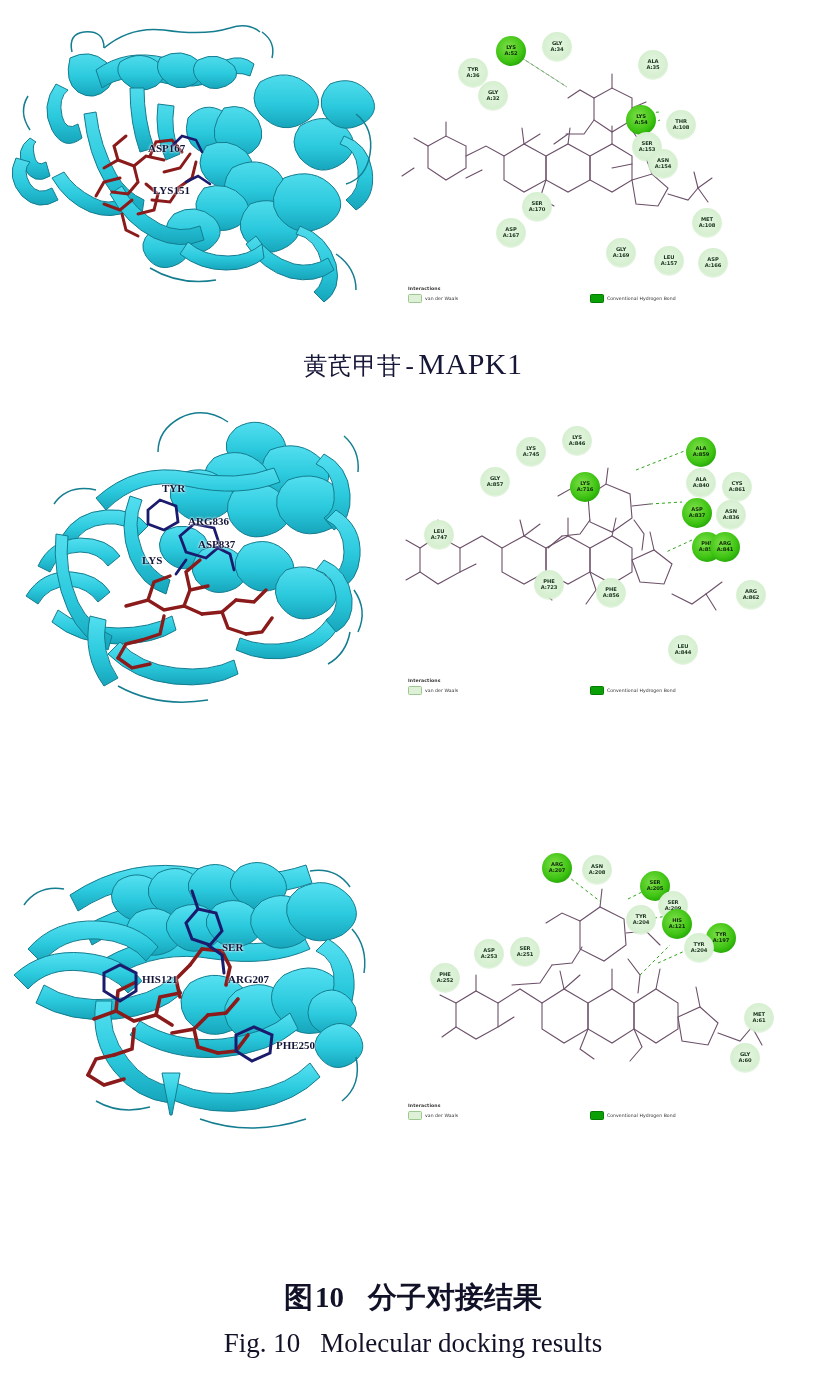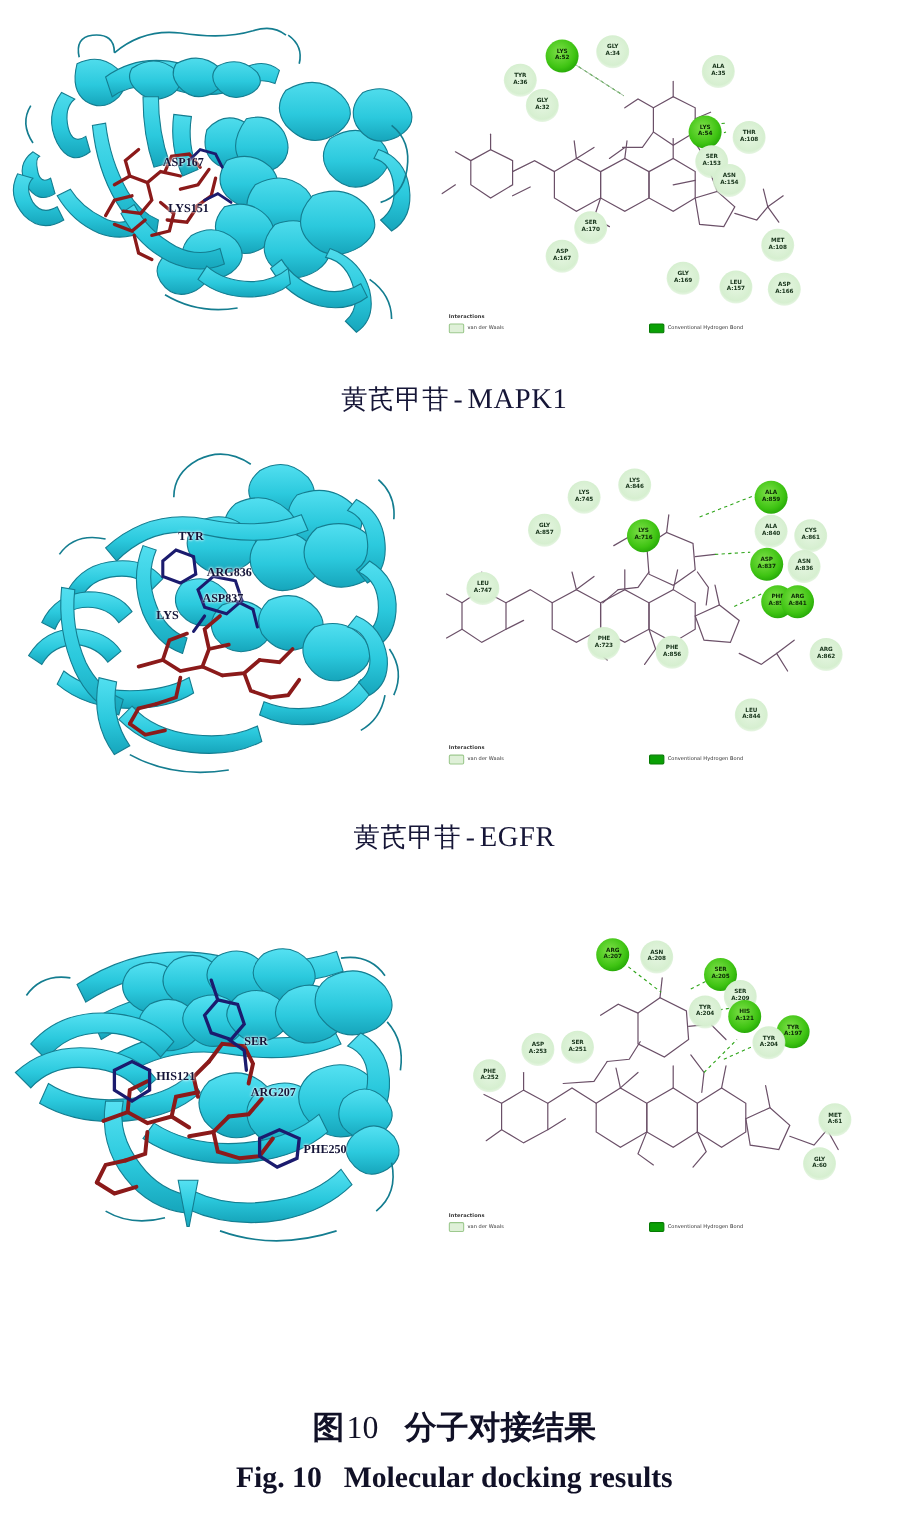--- a/index.html
+++ b/index.html
@@ -53,45 +53,45 @@
     width: 826px;
     text-align: center;
     font-family: "Liberation Serif", serif;
     font-size: 25px;
     letter-spacing: 0.5px;
     color: #161637;
     white-space: nowrap;
   }
   .sub-caption .cn { font-family: "DejaVu Sans", sans-serif; font-size: 24px; text-align: right; }
   .sub-caption .dash { padding: 0 4px; }
-  .sub-caption .en { font-family: "Liberation Serif", serif; font-size: 26px; margin-top: 47px; }
+  .sub-caption .en { font-family: "Liberation Serif", serif; font-size: 30px; margin-top: 47px; }
 
   .main-caption-cn {
     position: absolute;
     left: 0; width: 826px;
     text-align: center;
     font-family: "DejaVu Sans", sans-serif;
     font-weight: bold;
     font-size: 29px;
     color: #111127;
     white-space: nowrap;
   }
   .main-caption-cn .num {
     font-family: "Liberation Serif", serif;
-    font-weight: normal;
+    font-weight: bold;
     padding: 0 2px;
   }
   .main-caption-cn .gap { display: inline-block; width: 22px; }
 
   .main-caption-en {
     position: absolute;
     left: 0; width: 826px;
     text-align: center;
     font-family: "Liberation Serif", serif;
-    font-weight: bold;
+    font-weight: normal;
     font-size: 27px;
     color: #111127;
     white-space: nowrap;
   }
   .main-caption-en .gap { display: inline-block; width: 20px; }
 
   
   .res-label-3d {
     position: absolute;
     font-family: "Liberation Serif", serif;
@@ -441,21 +441,21 @@
         </g>
         <g stroke="#1b1b6e" stroke-width="2.8" fill="none" stroke-linecap="round">
           <path d="M148 100 l12 -10 l16 6 l2 16 l-14 8 l-16 -6 z"></path>
           <path d="M180 126 l14 -12 l20 4 l6 18 l-14 12 l-20 -6 z"></path>
           <path d="M214 136 l16 8 l4 16"></path>
           <path d="M186 150 l-10 14"></path>
         </g>
       </svg>
       <div class="res-label-3d" style="left:162px; top:72px;">TYR</div>
       <div class="res-label-3d" style="left:188px; top:105px;">ARG836</div>
-      <div class="res-label-3d" style="left:184px; top:128px;">ASP837</div>
+      <div class="res-label-3d" style="left:198px; top:128px;">ASP837</div>
       <div class="res-label-3d" style="left:142px; top:144px;">LYS</div>
     </div>
 
     <div class="panel-2d">
       <svg class="svg-fill" viewBox="0 0 400 300">
         <g stroke="#6b5068" stroke-width="1.1" fill="none" stroke-linecap="round">
           <path d="M20 138 l18 -12 l22 12 l0 24 l-22 12 l-18 -12 z"></path>
           <path d="M38 126 l0 -16"></path>
             <path d="M20 138 l-14 -8"></path>
           <path d="M20 162 l-14 8"></path>
@@ -563,23 +563,20 @@
           <span class="legend-text">van der Waals</span>
         </div>
         <div class="legend-entry hb-entry">
           <span class="swatch hb-sw"></span>
           <span class="legend-text">Conventional Hydrogen Bond</span>
         </div>
       </div>
     </div>
   </div>
 
-  <div class="sub-caption" style="top:745px;">
-    <span class="cn">黄芪甲苷</span><span class="dash">-</span><span class="en">EGFR</span>
-  </div>
 
   <div class="panel-row" style="top:835px;">
 
     <div class="panel-3d">
       <svg class="svg-fill" viewBox="0 0 400 300">
         <defs>
           <linearGradient id="rib3" x1="0" y1="0" x2="0" y2="1">
             <stop offset="0%" stop-color="#55e1f2"></stop>
               <stop offset="55%" stop-color="#2bc9dd"></stop>
               <stop offset="100%" stop-color="#16a5bb"></stop>
@@ -638,21 +635,21 @@
         <g stroke="#1b1b6e" stroke-width="3" fill="none" stroke-linecap="round">
           <path d="M104 138 l16 -8 l16 8 l0 18 l-16 10 l-16 -10 z"></path>
           <path d="M186 88 l12 -14 l18 4 l6 18 l-12 14 l-18 -6 z"></path>
           <path d="M208 110 l14 10 l2 18"></path>
           <path d="M236 200 l18 -8 l18 8 l-2 18 l-18 8 l-16 -10 z"></path>
           <path d="M198 74 l-6 -18"></path>
         </g>
       </svg>
       <div class="res-label-3d" style="left:222px; top:106px;">SER</div>
       <div class="res-label-3d" style="left:142px; top:138px;">HIS121</div>
-      <div class="res-label-3d" style="left:228px; top:152px;">ARG207</div>
+      <div class="res-label-3d" style="left:228px; top:138px;">ARG207</div>
       <div class="res-label-3d" style="left:276px; top:204px;">PHE250</div>
     </div>
 
     <div class="panel-2d">
       <svg class="svg-fill" viewBox="0 0 400 300">
         <g stroke="#6b5068" stroke-width="1.1" fill="none" stroke-linecap="round">
           <path d="M56 168 l20 -12 l22 12 l0 24 l-22 12 l-20 -12 z"></path>
           <path d="M76 156 l0 -16"></path>
             <path d="M56 168 l-16 -8"></path>
           <path d="M56 192 l-14 10"></path>

